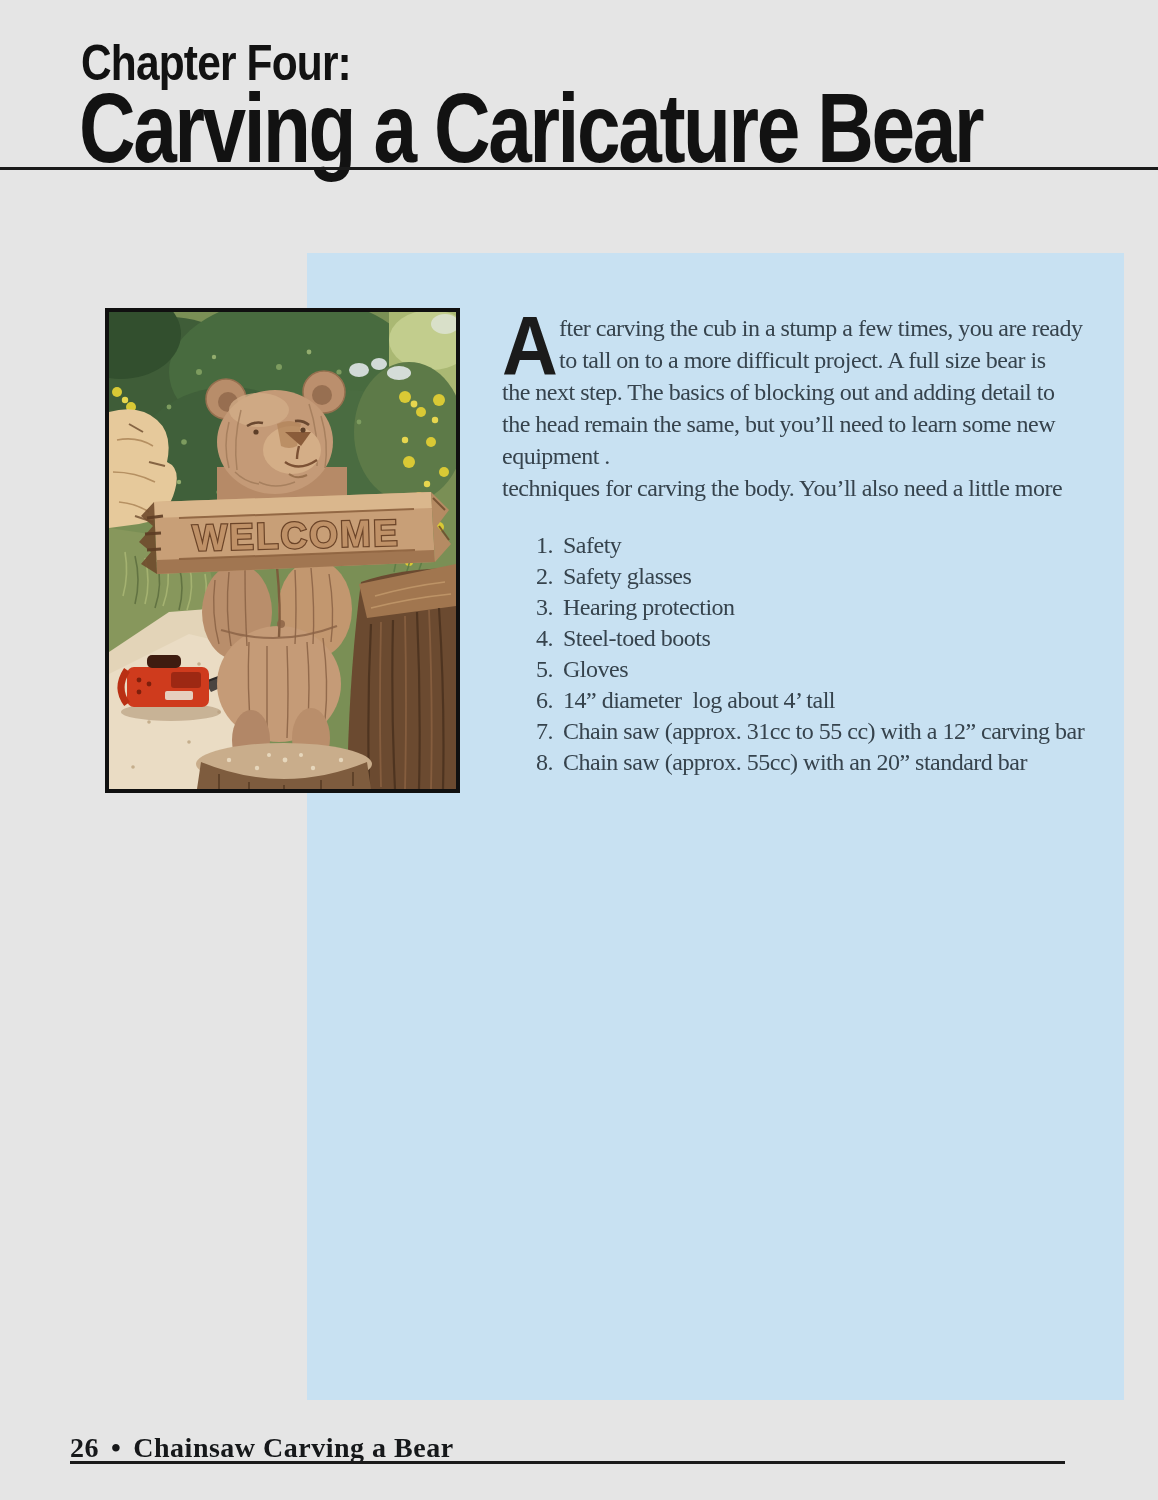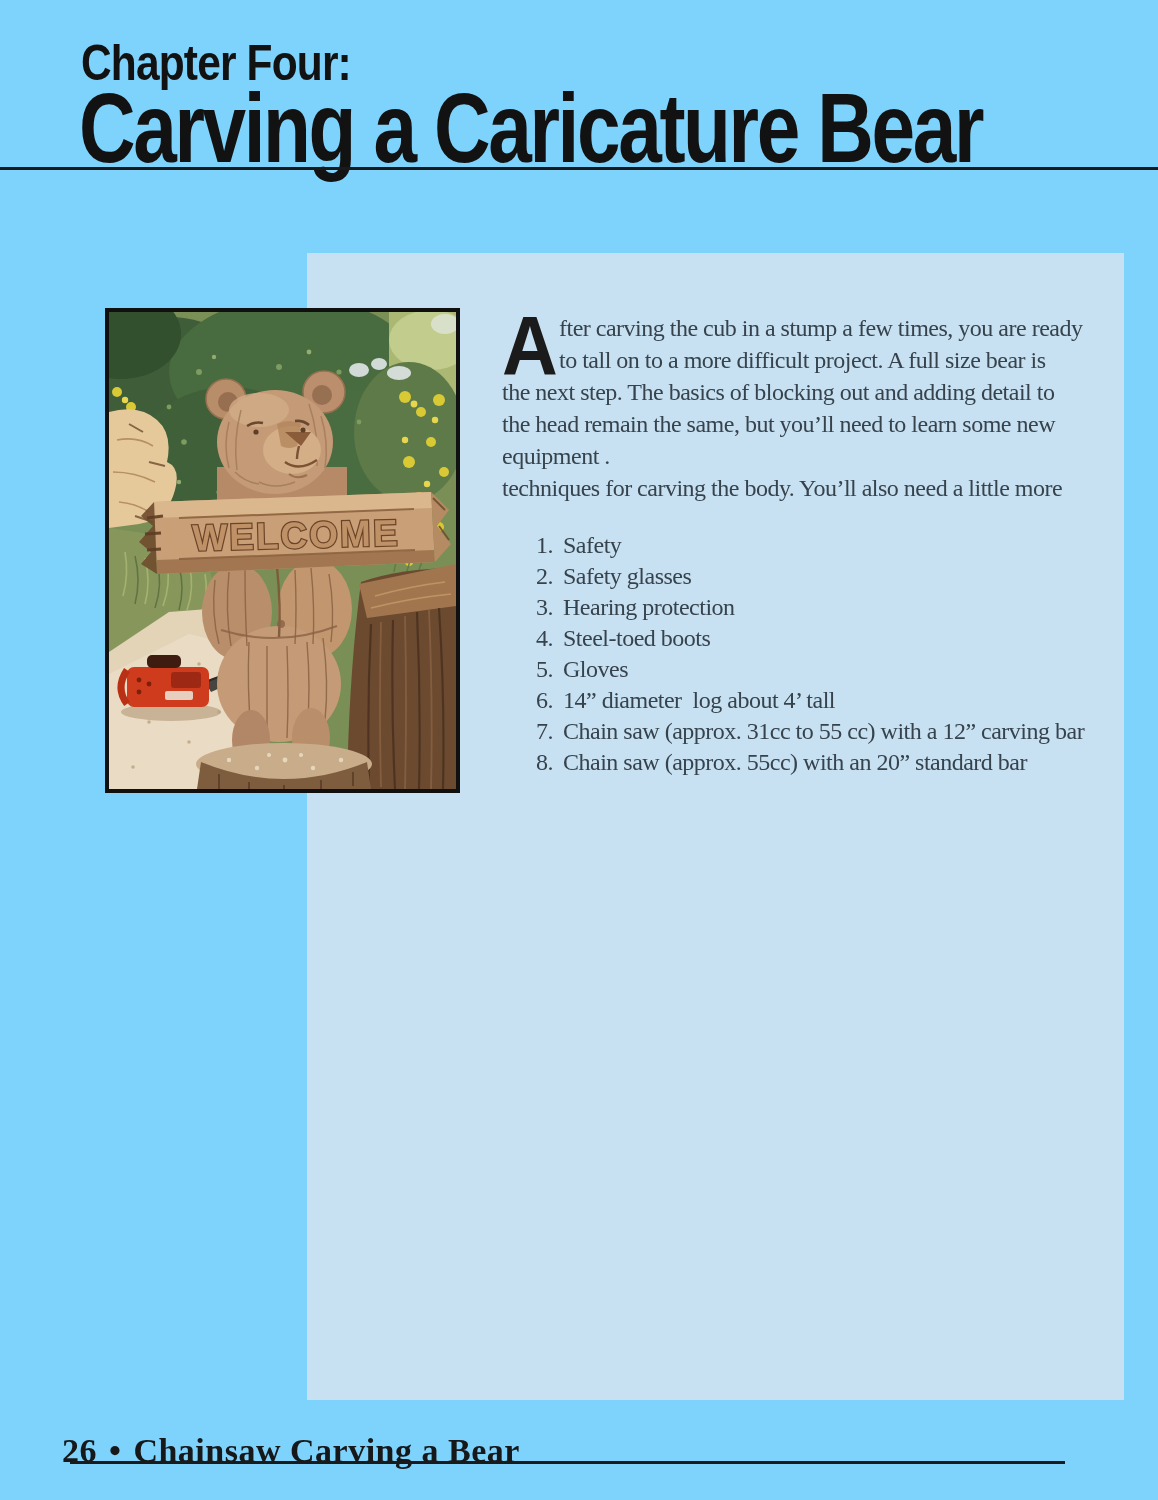--- a/index.html
+++ b/index.html
@@ -1,17 +1,17 @@
 <!DOCTYPE html>
 <html><head>
 <meta charset="utf-8">
 <style>
   html,body { margin:0; padding:0; background:#ffffff; }
   .page {
-    position:relative; width:1158px; height:1500px; background:#7dd3fc;
+    position:relative; width:1158px; height:1500px; background:#e5e5e5;
     font-family:"Liberation Serif", serif; overflow:hidden;
   }
 
   
   .kicker {
     position:absolute; left:81px; top:37px;
     font-family:"Liberation Sans", sans-serif; font-weight:700;
     font-size:50px; line-height:52px; letter-spacing:-1px;
     color:#121212; transform:scaleX(0.85); transform-origin:0 0; white-space:nowrap;
   }
@@ -47,23 +47,23 @@
   .intro-line { white-space:pre; }
   .intro-line.indent { padding-left:57px; }
   .list-intro { margin:10px 0 0 14px; padding:0; white-space:pre; }
   .items { margin:26px 0 0 34px; }
   .item { display:flex; line-height:31px; }
   .item .num { width:27px; flex:none; }
   .item .txt { white-space:pre; }
 
   
   .footer-text {
-    position:absolute; left:62px; top:1432px;
+    position:absolute; left:70px; top:1432px;
     font-family:"Liberation Serif", serif; font-weight:700;
-    font-size:34px; color:#16181a; letter-spacing:0.5px; white-space:nowrap;
+    font-size:28px; color:#16181a; letter-spacing:0.5px; white-space:nowrap;
   }
   .footer-text .bullet { margin:0 12px; }
   .footer-rule { position:absolute; left:70px; top:1461px; width:995px; height:3px; background:#1a1a1a; }
 </style>
 </head>
 <body>
 
 <div class="page">
 
   <div class="kicker">Chapter Four:</div>

